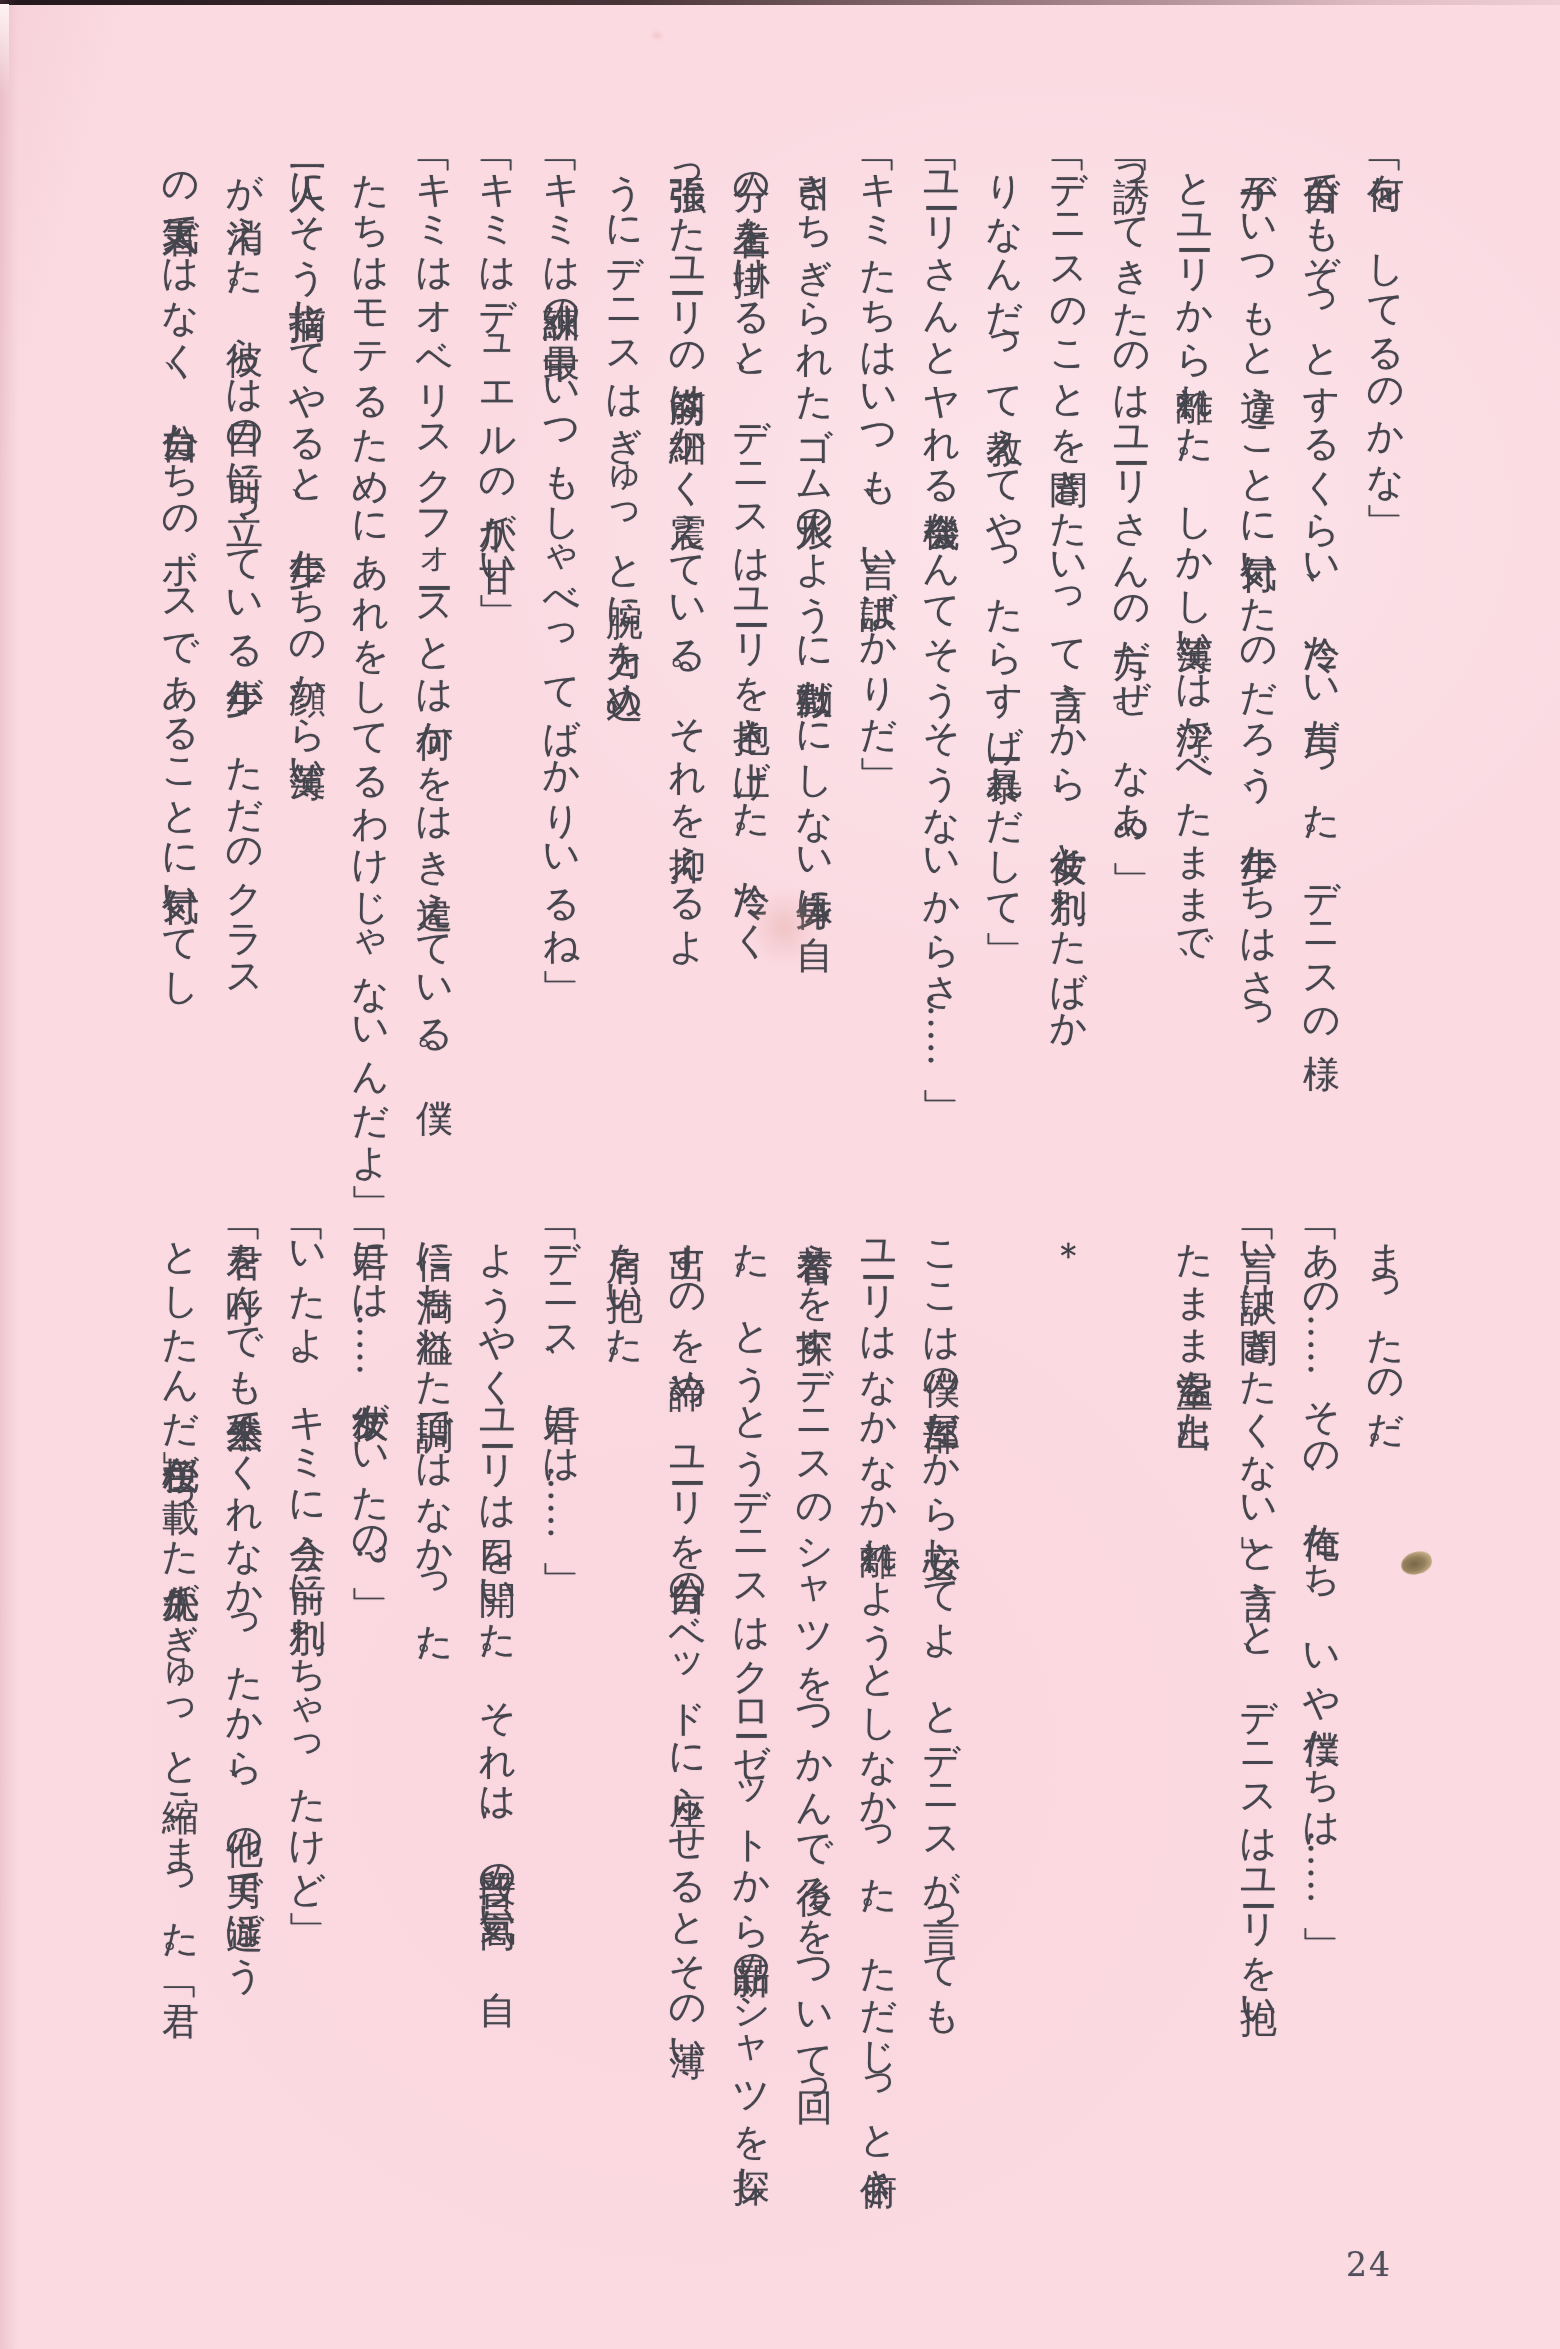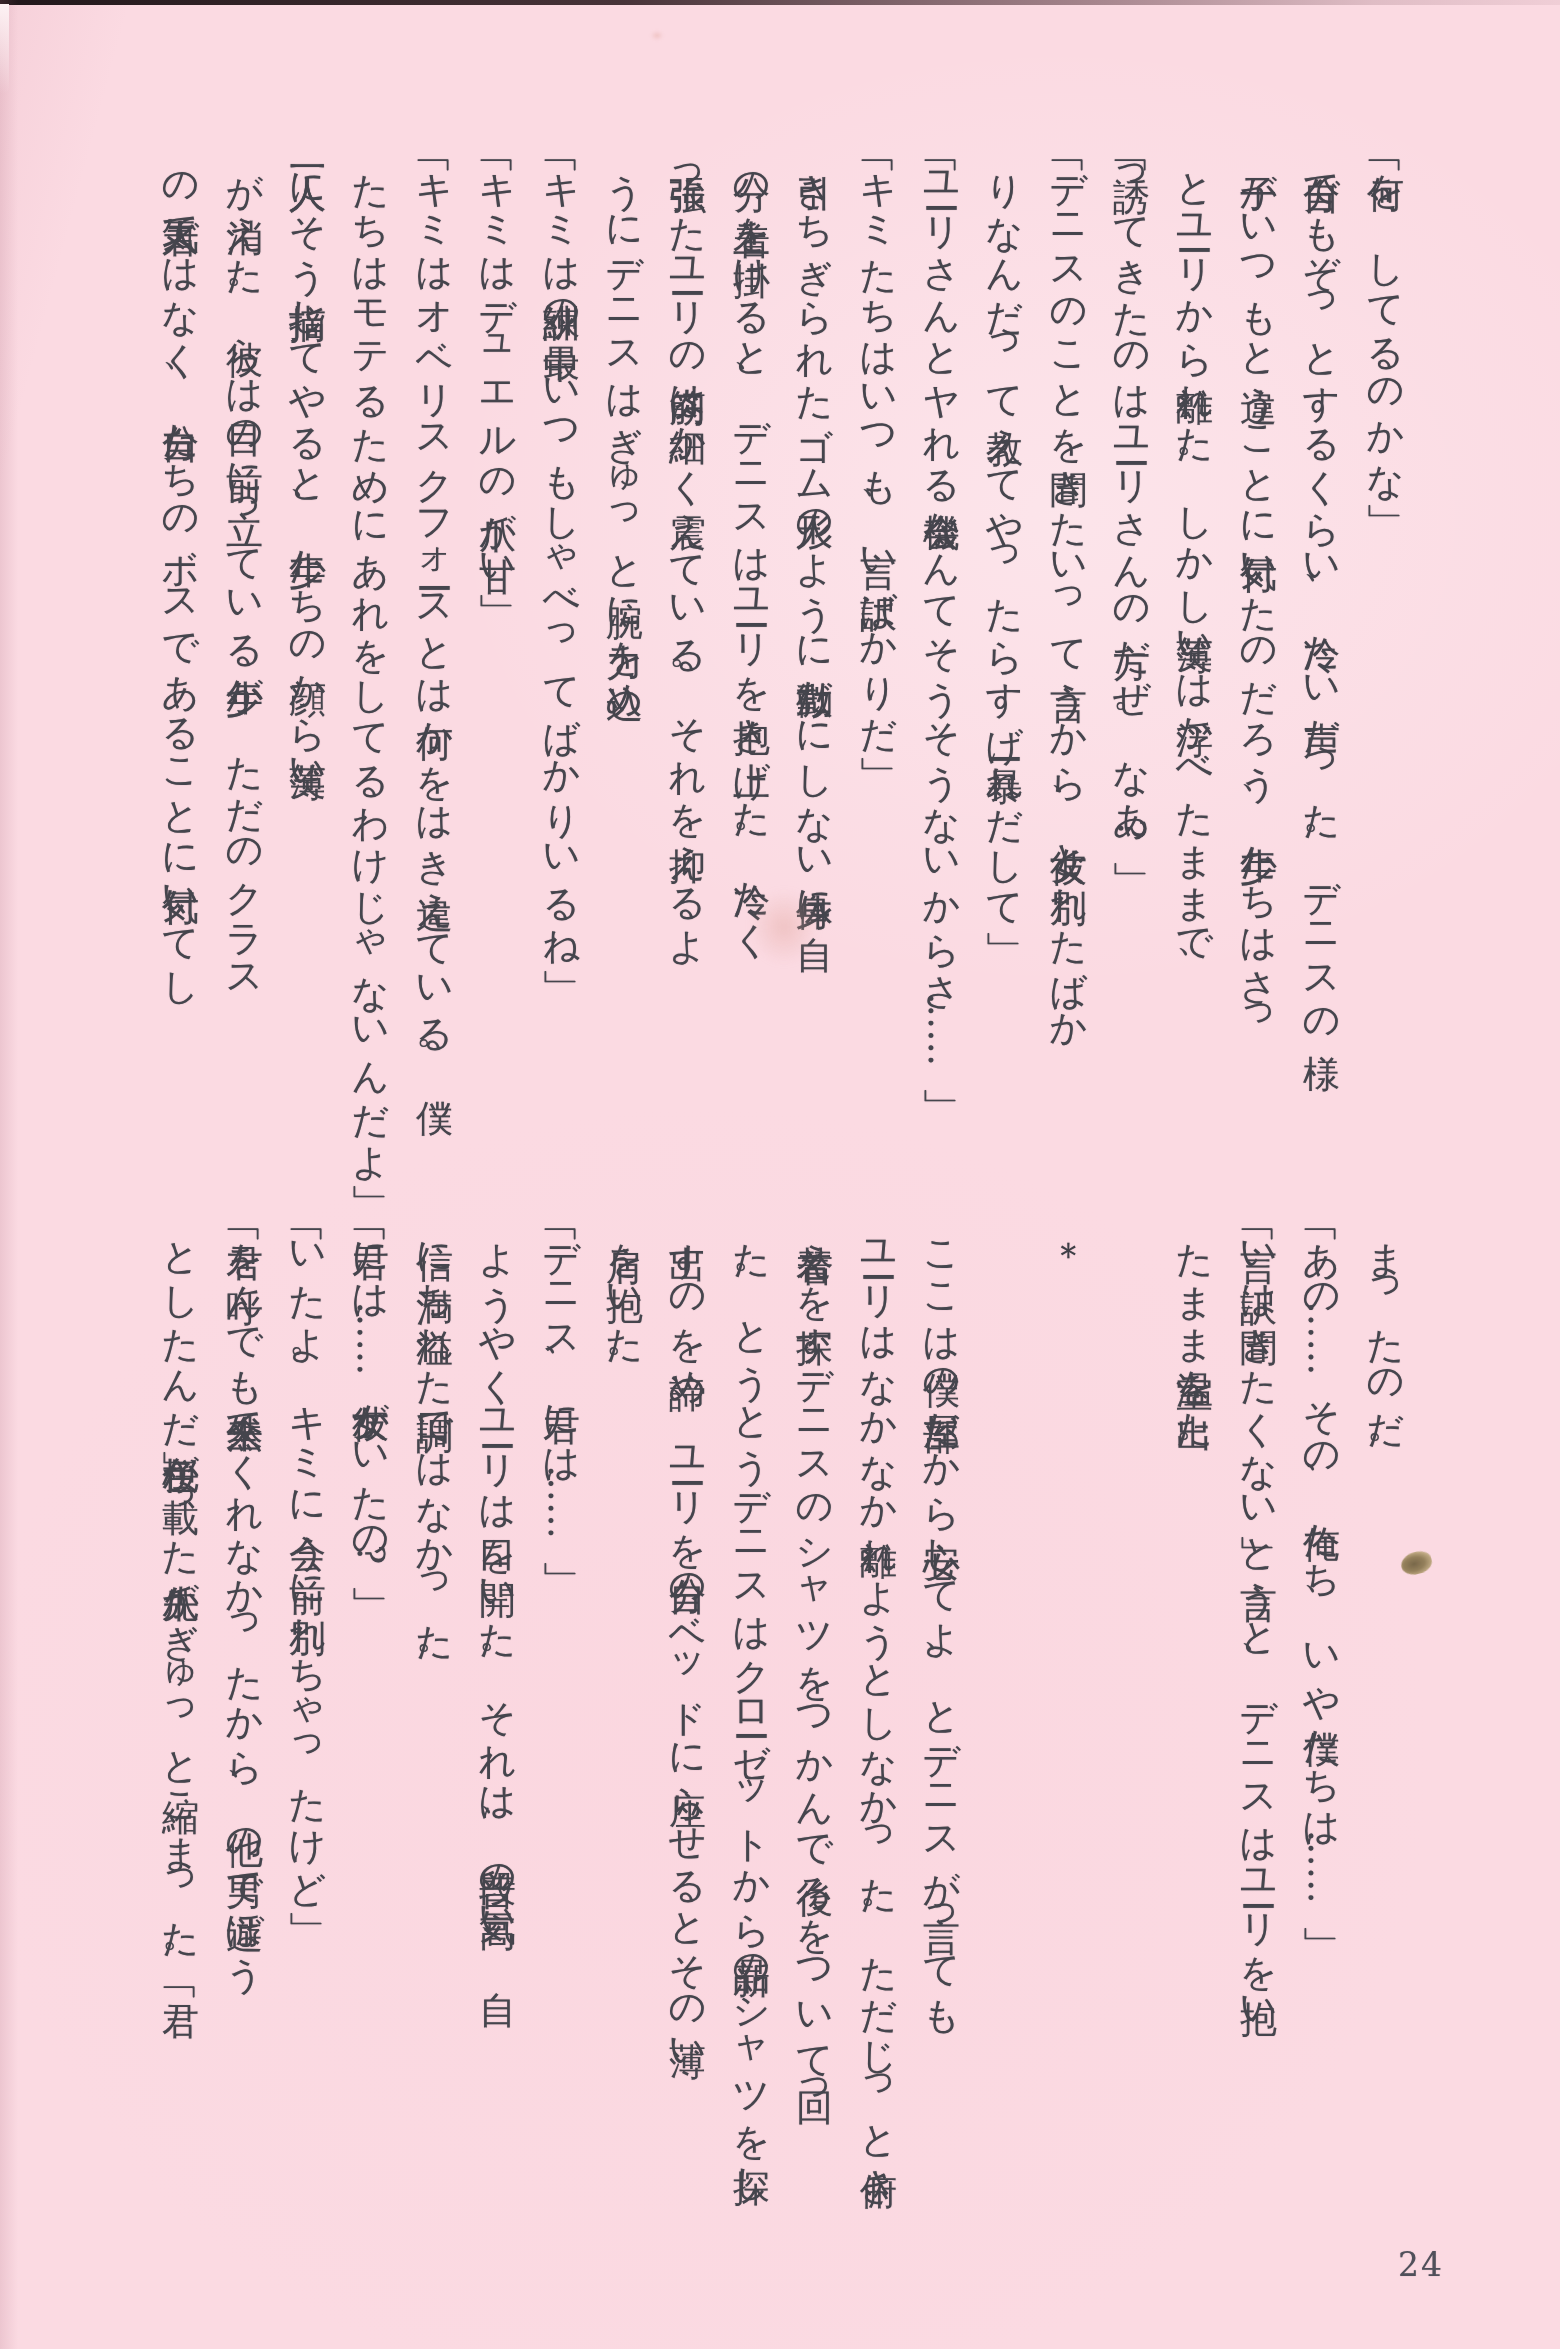--- a/index.html
+++ b/index.html
@@ -34,21 +34,21 @@
     white-space:nowrap;
     color:#45454d;
     text-shadow:0 0 1px rgba(66,62,72,0.45);
   }
   .column.indent{padding-block-start:37px;}
   .column.section-break{padding-block-start:164px;color:#3e3e46;}
 
   
   .page-number{
     position:absolute;
-    left:1398px;top:2245px;
+    left:1346px;top:2245px;
     font-size:33px;
     color:#50505a;
     letter-spacing:2px;
     text-shadow:0 0 1px rgba(70,70,80,0.4);
     text-align:right;
   }
 
   
   .edge-top{
     position:absolute;top:0;left:0;width:1560px;height:4.9px;

